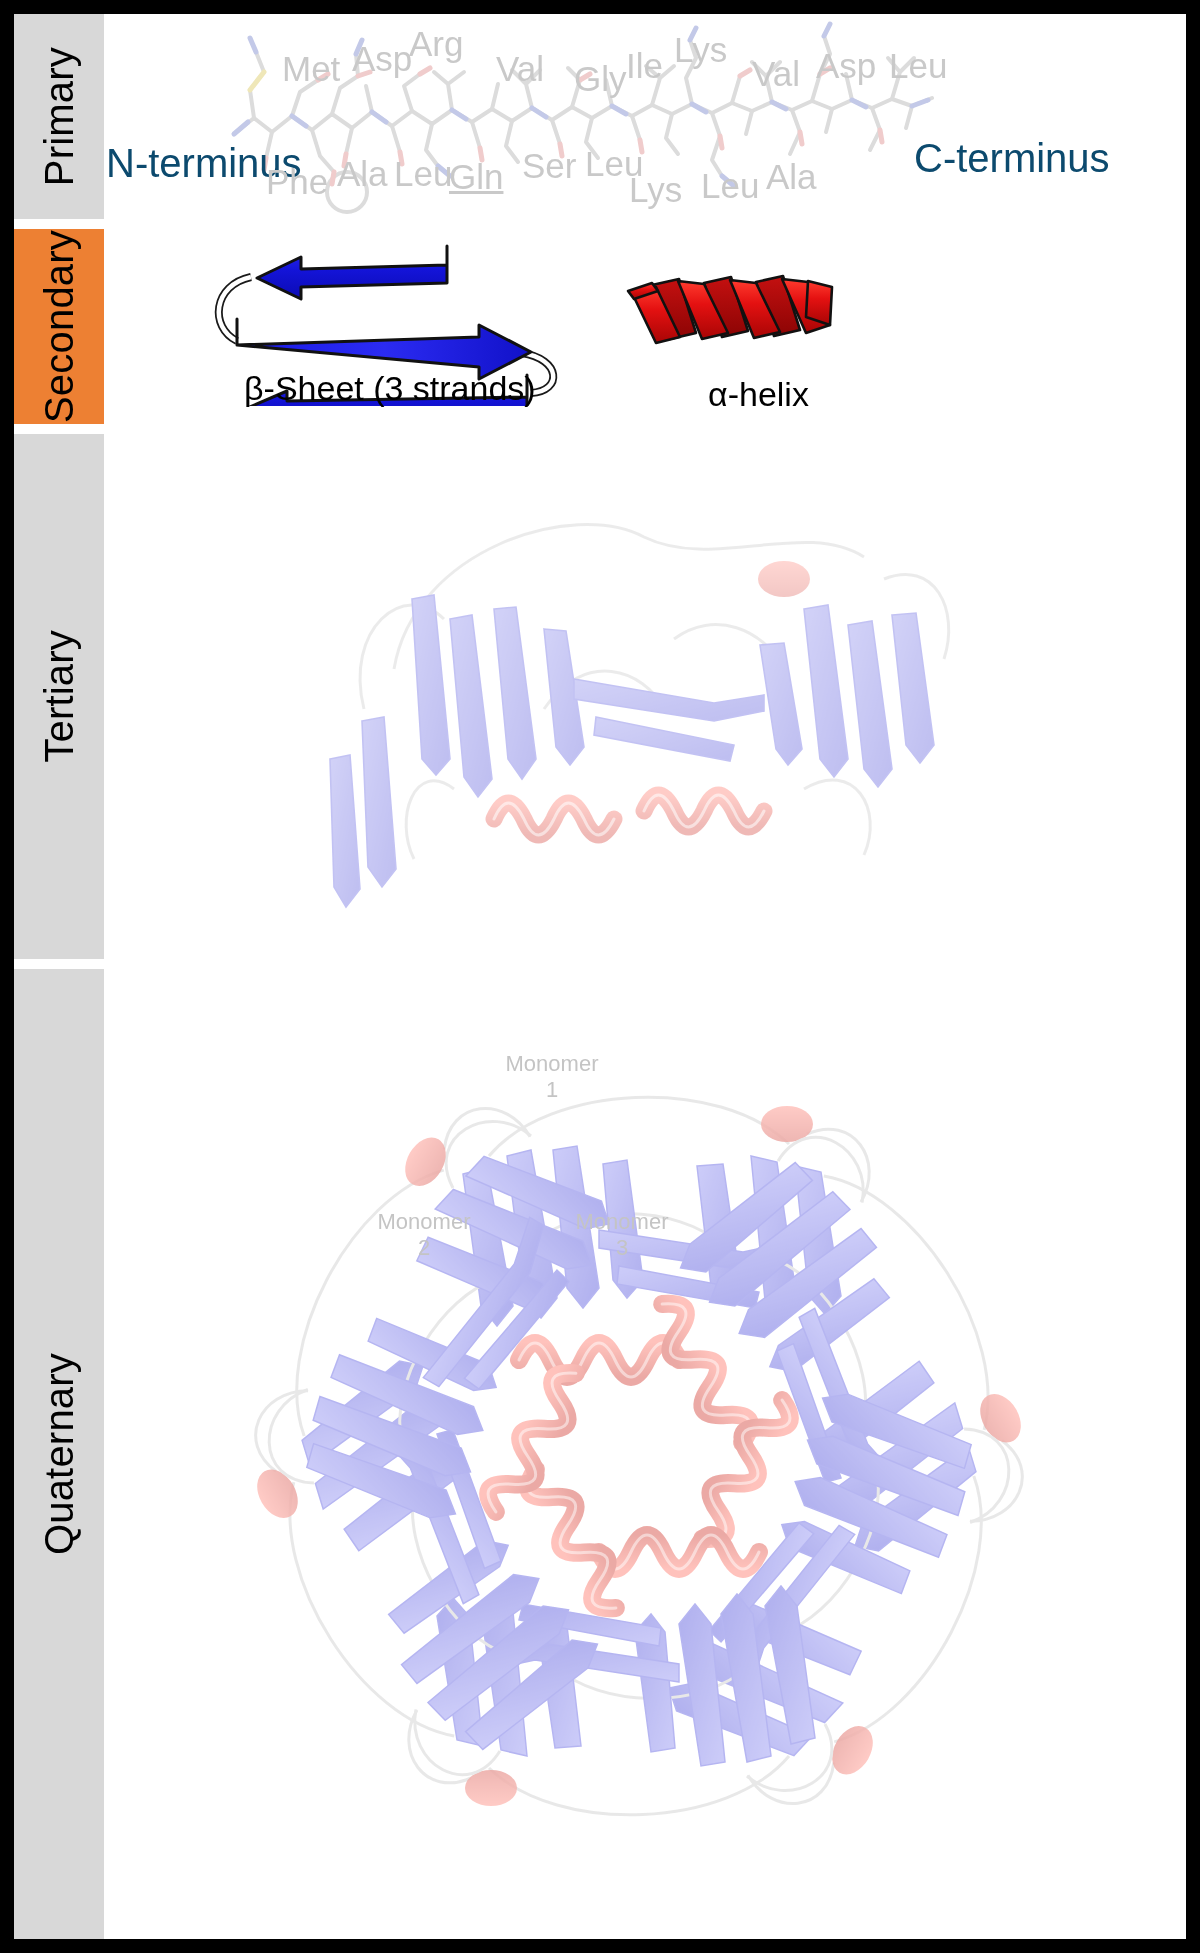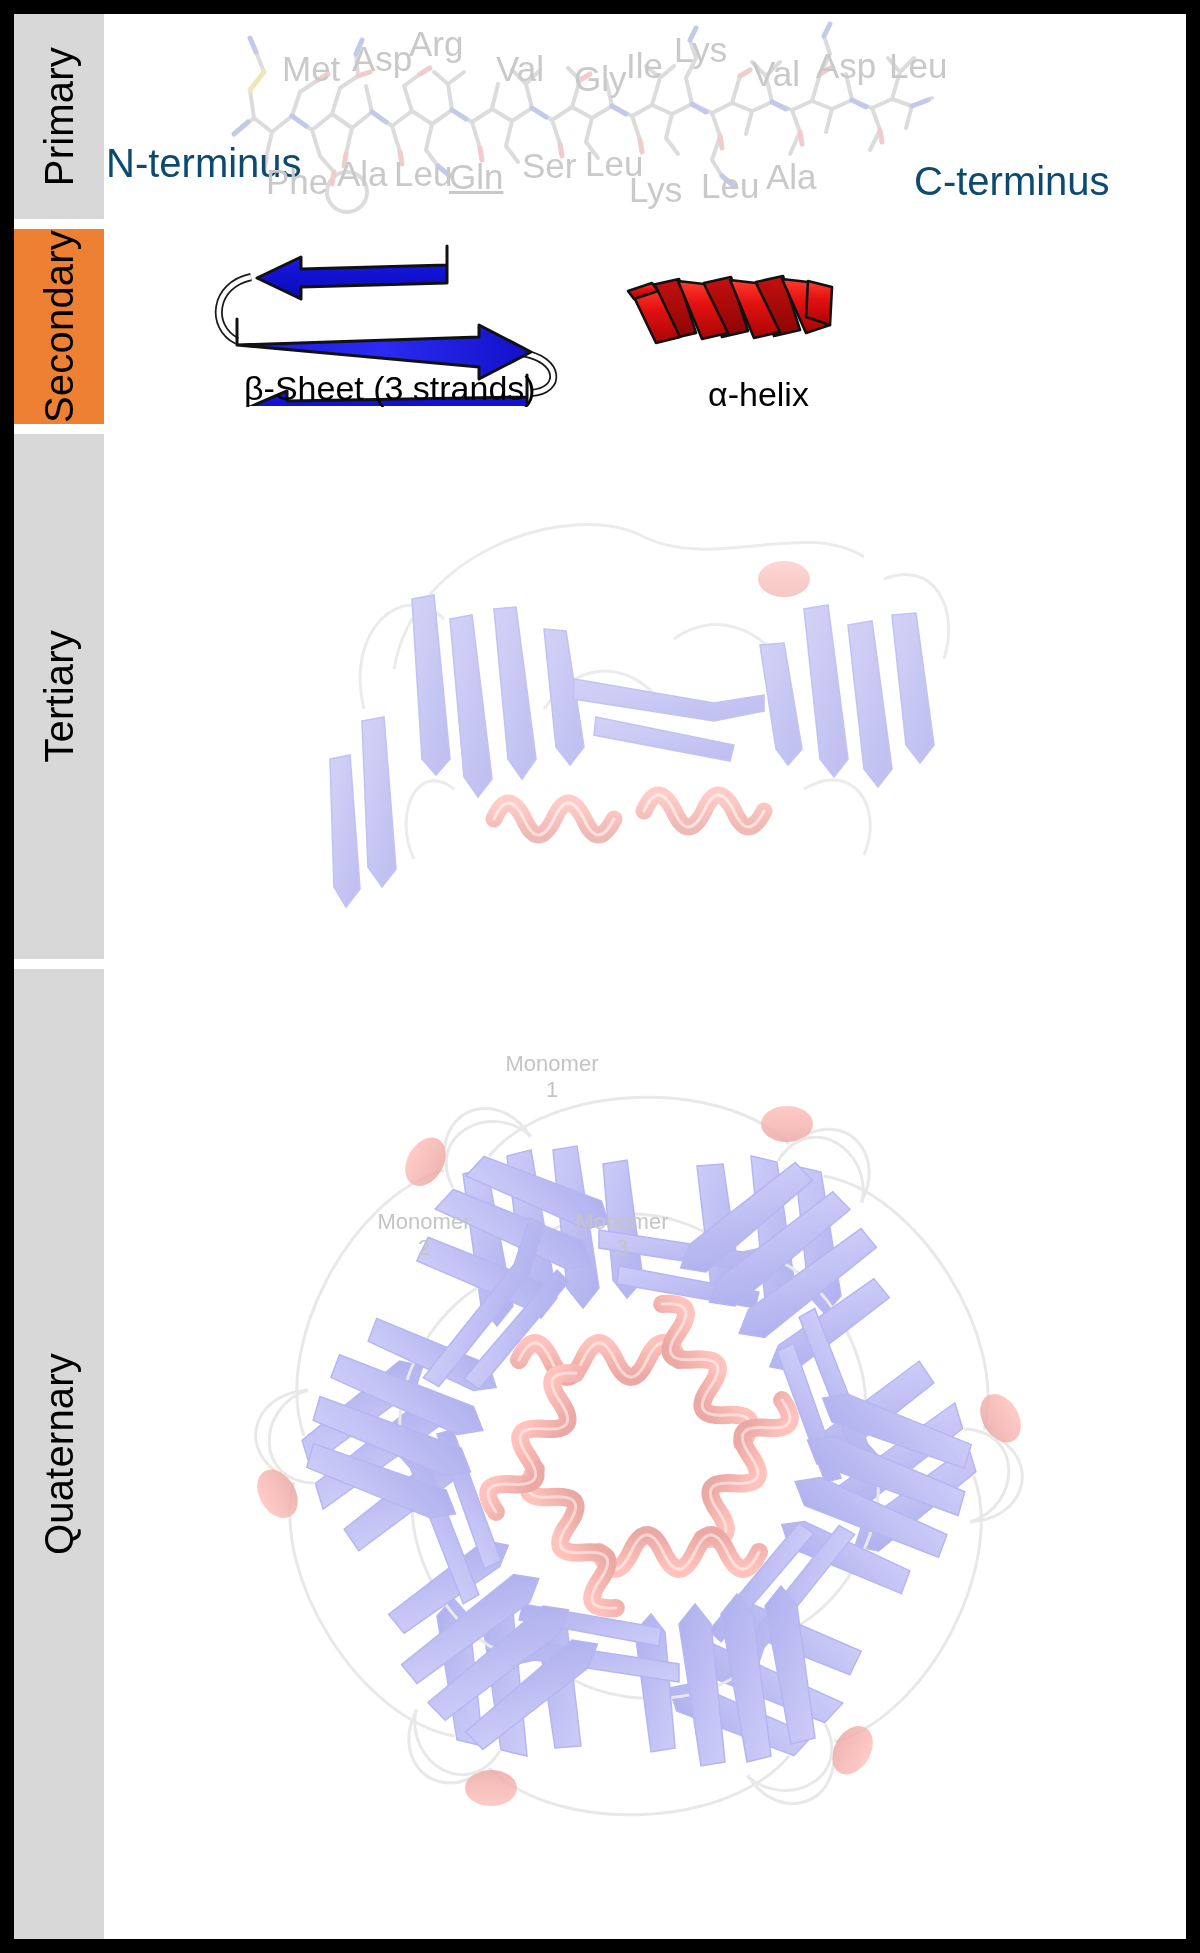--- a/index.html
+++ b/index.html
@@ -150,21 +150,21 @@
         <path d="M636 62 L646 56"></path>
             <path d="M716 60 L726 54"></path>
       </g>
 
       <g stroke="#efe7b8" stroke-width="5" stroke-linecap="round">
         <path d="M146 76 L160 58"></path>
       </g>
     </svg>
 
     <div class="term" style="left:2px;top:127px;">N-terminus</div>
-    <div class="term" style="left:810px;top:122px;margin-top:23px;">C-terminus</div>
+    <div class="term" style="left:810px;top:122px;">C-terminus</div>
 
     <div class="aa" style="left:178px;top:35px;text-align:center;">Met</div>
     <div class="aa" style="left:248px;top:25px;">Asp</div>
     <div class="aa" style="left:305px;top:10px;">Arg</div>
     <div class="aa" style="left:392px;top:35px;">Val</div>
     <div class="aa" style="left:470px;top:45px;">Gly</div>
     <div class="aa" style="left:522px;top:32px;">Ile</div>
     <div class="aa" style="left:570px;top:16px;">Lys</div>
     <div class="aa" style="left:648px;top:40px;">Val</div>
     <div class="aa" style="left:712px;top:32px;">Asp</div>

